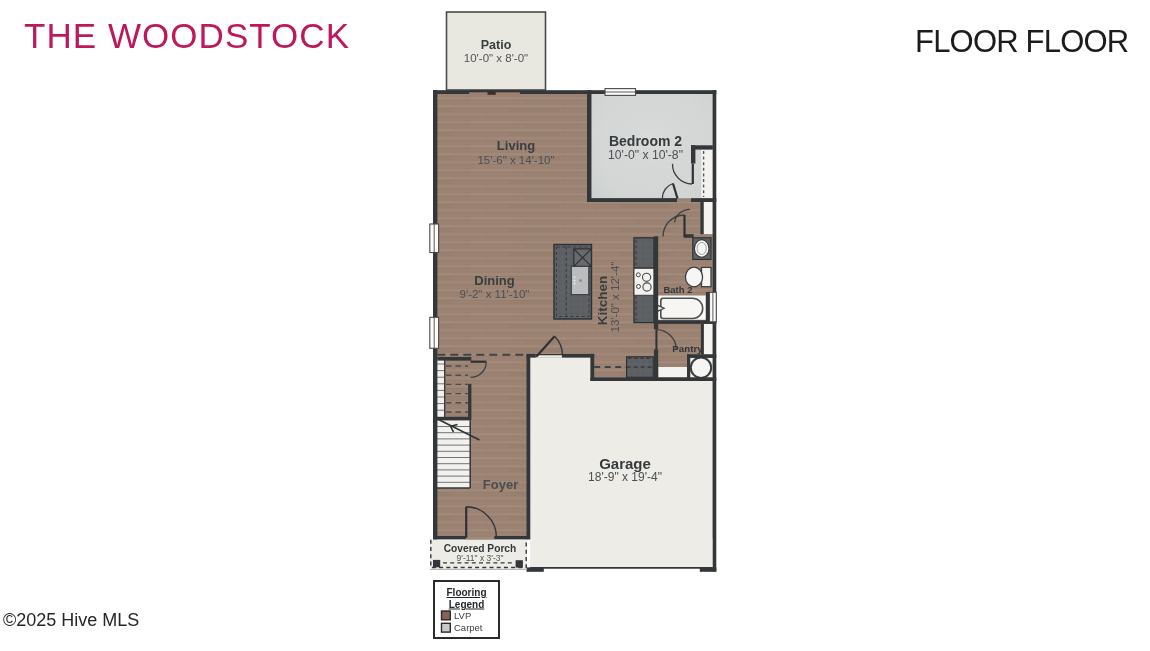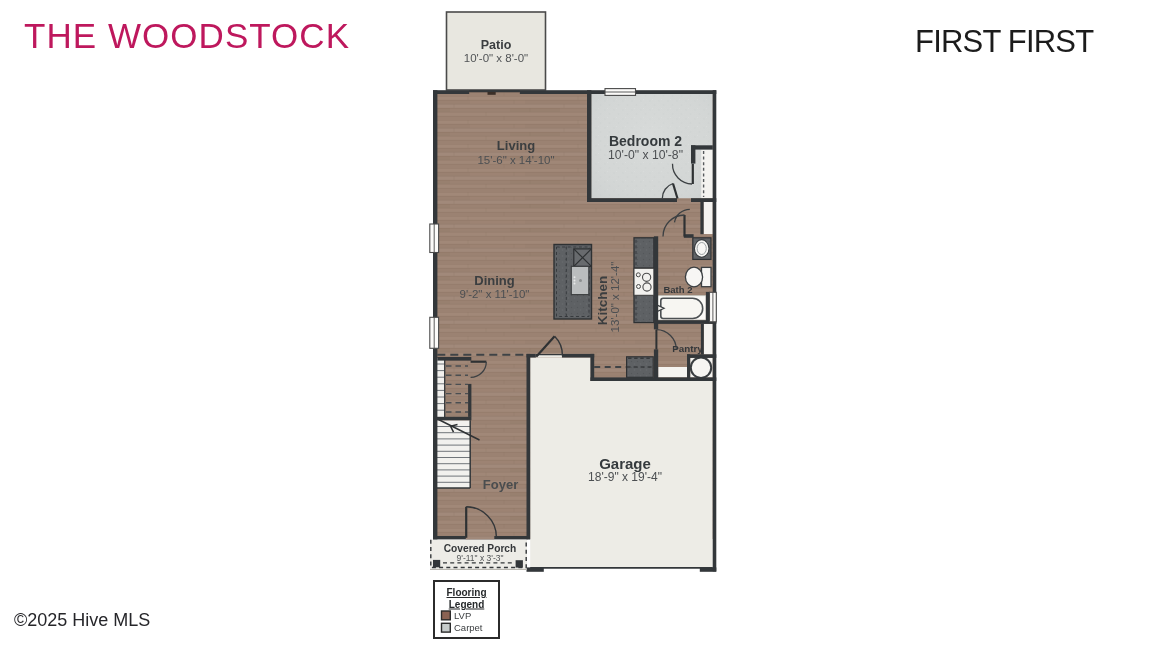--- a/index.html
+++ b/index.html
@@ -4,23 +4,23 @@
 <style>
 html,body{margin:0;padding:0;width:1150px;height:651px;background:#ffffff;overflow:hidden;
 font-family:"Liberation Sans",sans-serif;}
 .abs{position:absolute;}
 </style>
 </head>
 <body>
 
 <div class="abs" style="left:24px;top:16px;font-size:35px;letter-spacing:1.05px;color:#be185d;white-space:nowrap;">THE WOODSTOCK</div>
 
-<div class="abs" style="left:915px;top:24px;font-size:31px;letter-spacing:-0.8px;color:#1c1c1c;white-space:nowrap;">FIRST FIRST</div>
-
-<div class="abs" style="left:3px;top:610px;font-size:18px;color:#26262a;white-space:nowrap;margin-left:11px;">©2025 Hive MLS</div>
+<div class="abs" style="left:915px;top:24px;font-size:31px;letter-spacing:-0.8px;color:#1c1c1c;white-space:nowrap;">FLOOR FLOOR</div>
+
+<div class="abs" style="left:3px;top:610px;font-size:18px;color:#26262a;white-space:nowrap;">©2025 Hive MLS</div>
 
 <svg class="abs" style="left:0;top:0;" width="1150" height="651" viewBox="0 0 1150 651" xmlns="http://www.w3.org/2000/svg">
 <defs>
 <pattern id="wood" width="110" height="24" patternUnits="userSpaceOnUse">
   <rect width="110" height="24" fill="#9e8576"></rect>
   <rect y="0" width="110" height="4" fill="#a18878"></rect>
   <rect y="4" width="110" height="4" fill="#9a8171"></rect>
   <rect y="8" width="110" height="4" fill="#a1897a"></rect>
   <rect y="12" width="110" height="4" fill="#98806f"></rect>
   <rect y="16" width="110" height="4" fill="#a08777"></rect>

